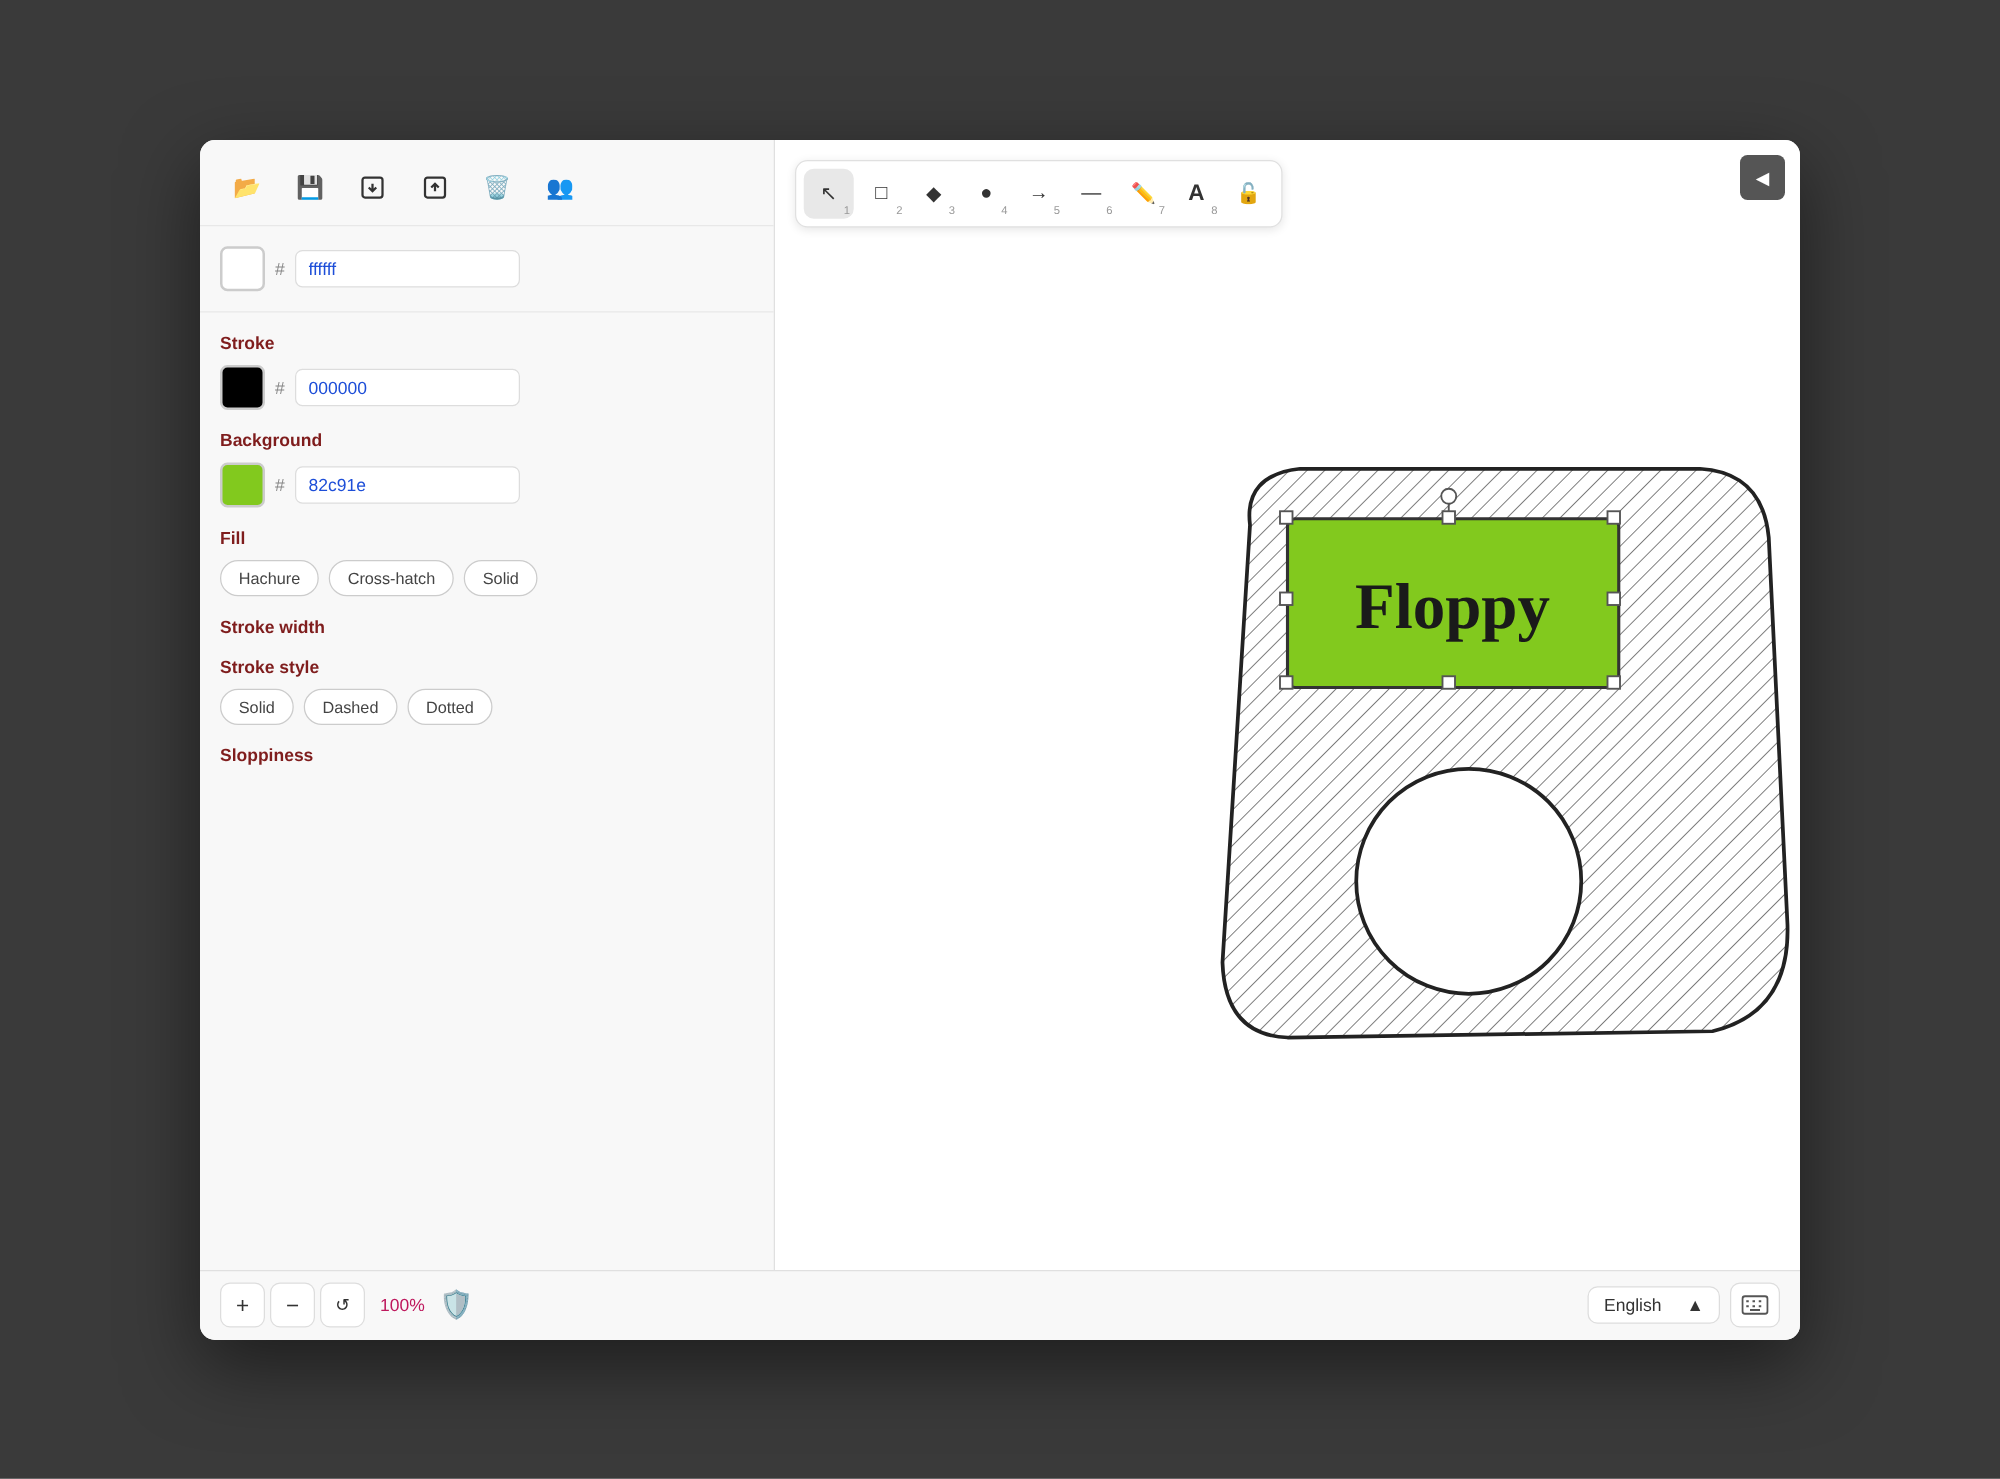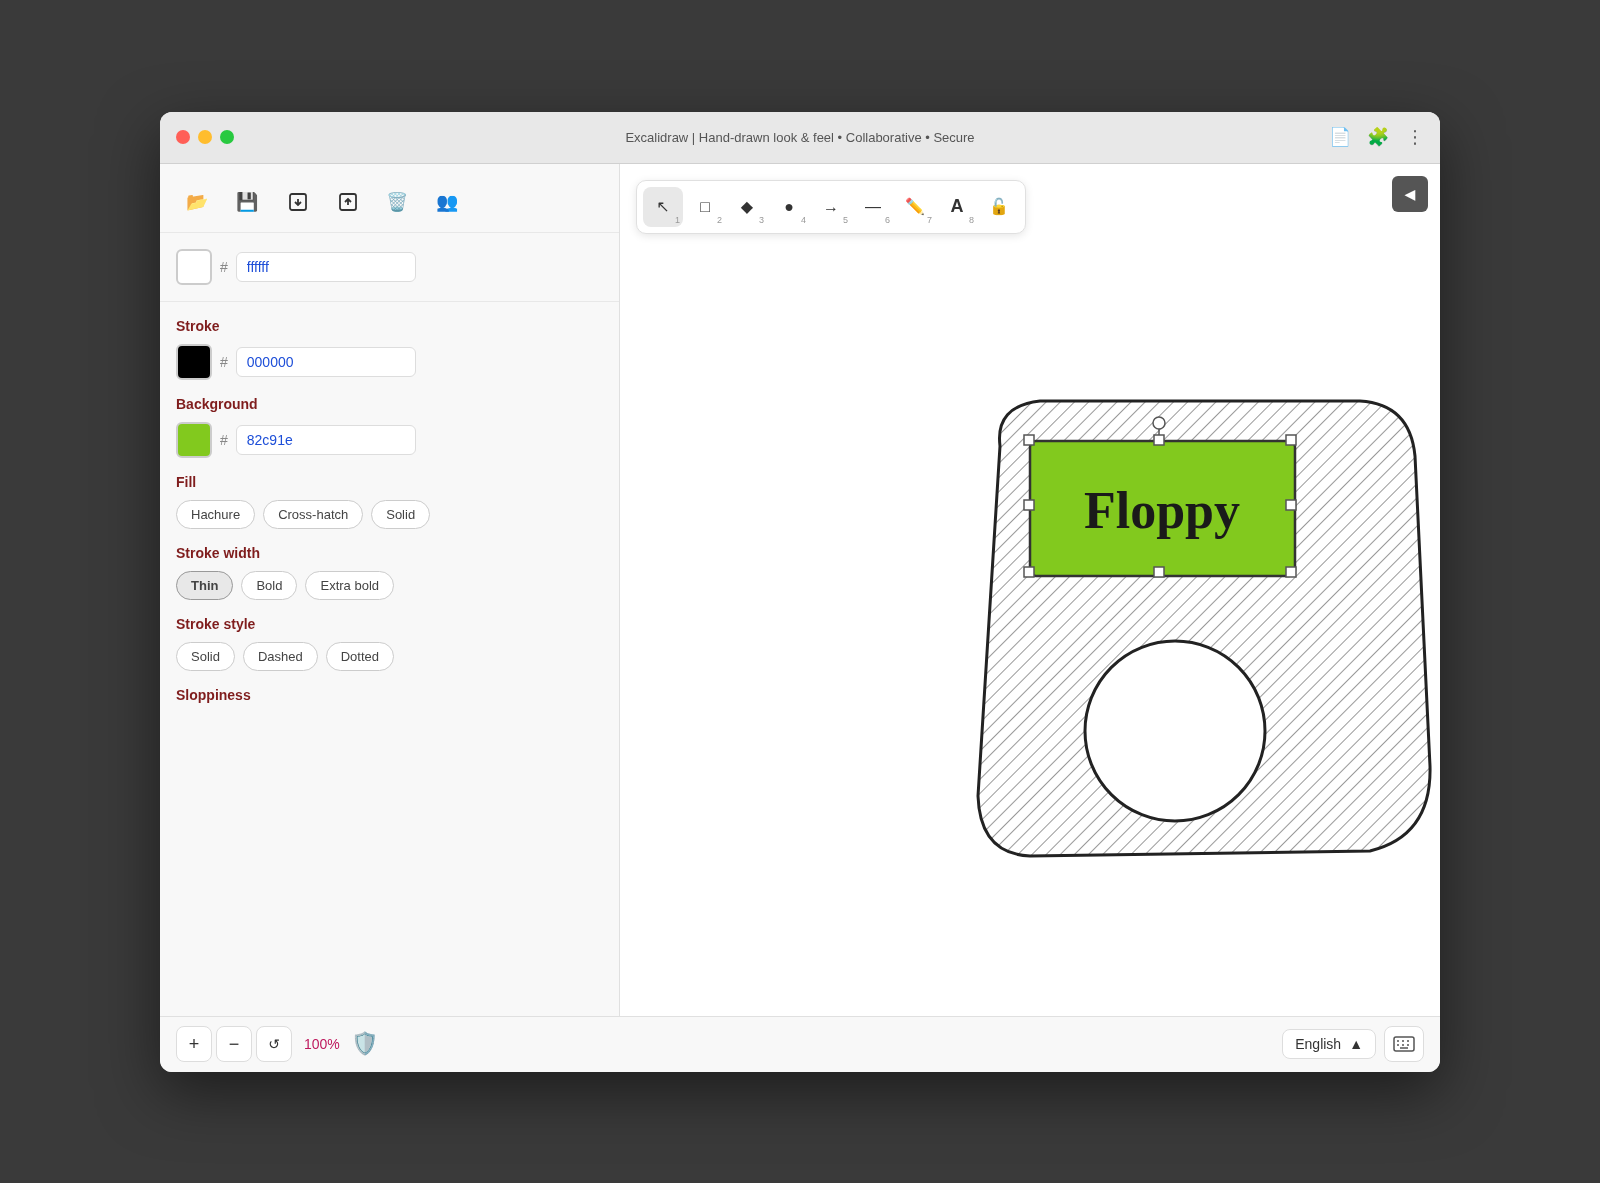--- a/index.html
+++ b/index.html
@@ -314,53 +314,40 @@
     .lang-select {
       display: flex;
       align-items: center;
       border: 1px solid #ddd;
       border-radius: 8px;
       background: white;
       padding: 6px 12px;
       font-size: 14px;
       color: #333;
       cursor: pointer;
-      gap: 8px;
+      gap: 20px;
     }
     .keyboard-icon-btn {
       width: 40px;
       height: 36px;
       border: 1px solid #ddd;
       background: white;
       border-radius: 8px;
       cursor: pointer;
       display: flex;
       align-items: center;
       justify-content: center;
       font-size: 14px;
     }
   </style>
 </head>
 <body>
 
 <div class="window">
 
-  <div class="titlebar">
-    <div class="traffic-lights">
-      <div class="traffic-light red"></div>
-      <div class="traffic-light yellow"></div>
-      <div class="traffic-light green"></div>
-    </div>
-    <div class="titlebar-title">Excalidraw | Hand-drawn look &amp; feel • Collaborative • Secure</div>
-    <div class="titlebar-actions">
-      <span class="titlebar-icon">📄</span>
-      <span class="titlebar-icon">🧩</span>
-      <span class="titlebar-icon">⋮</span>
-    </div>
-  </div>
 
   <div class="main-content">
 
     <div class="sidebar">
 
       <div class="toolbar">
         <button class="toolbar-btn" title="Open">📂</button>
         <button class="toolbar-btn" title="Save">💾</button>
         <button class="toolbar-btn" title="Export">
           <svg width="20" height="20" viewBox="0 0 20 20" fill="none" stroke="#333" stroke-width="1.8">
@@ -403,25 +390,20 @@
         </div>
 
         <div class="section-label">Fill</div>
         <div class="options-row">
           <button class="option-btn">Hachure</button>
           <button class="option-btn">Cross-hatch</button>
           <button class="option-btn">Solid</button>
         </div>
 
         <div class="section-label">Stroke width</div>
-        <div class="options-row">
-          <button class="option-btn active">Thin</button>
-          <button class="option-btn">Bold</button>
-          <button class="option-btn">Extra bold</button>
-        </div>
 
         <div class="section-label">Stroke style</div>
         <div class="options-row">
           <button class="option-btn">Solid</button>
           <button class="option-btn">Dashed</button>
           <button class="option-btn">Dotted</button>
         </div>
 
         <div class="section-label">Sloppiness</div>
 

